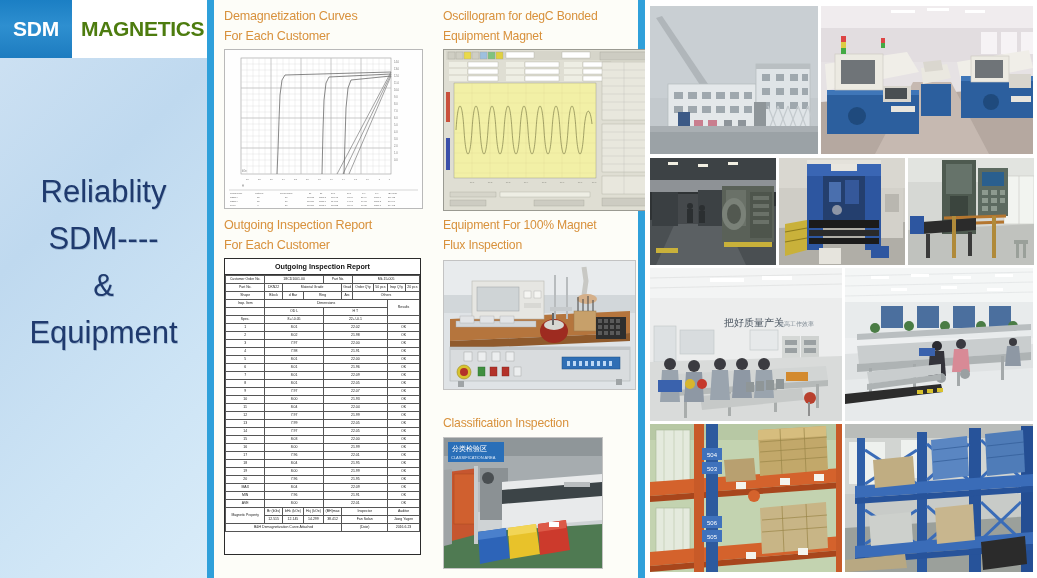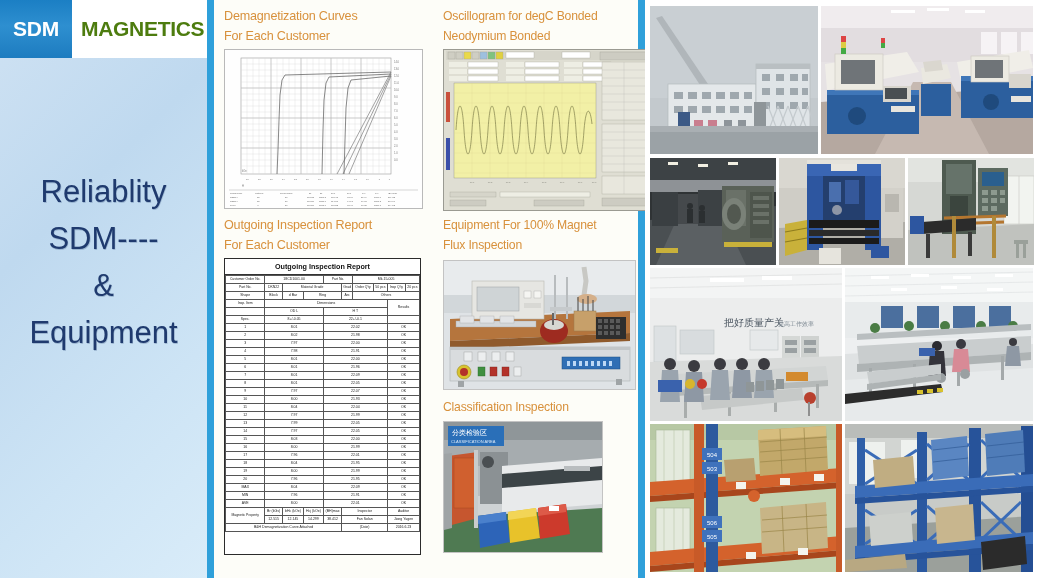--- a/index.html
+++ b/index.html
@@ -377,21 +377,21 @@
                 <text x="136" y="156">17.35</text>
                 <text x="149" y="156">1380.7</text>
               <text x="163" y="156">39.402</text>
             </g>
           </svg>
         </div>
       </div>
 
       <div>
         <div class="head small">Oscillogram for degC Bonded</div>
-        <div class="head small">Neodymium Bonded</div>
+        <div class="head small">Equipment Magnet</div>
 
         <div class="osc">
           <svg width="206" height="160" viewBox="0 0 206 160">
             <rect width="206" height="160" fill="#dfded3"></rect>
 
             <rect x="2" y="1" width="202" height="9" fill="#d6d5ca"></rect>
             <g>
               <rect x="4" y="2" width="7" height="7" fill="#cfcec3" stroke="#9a9a90" stroke-width="0.3"></rect>
               <rect x="12" y="2" width="7" height="7" fill="#cfcec3" stroke="#9a9a90" stroke-width="0.3"></rect>
               <rect x="20" y="2" width="7" height="7" fill="#e9d94a" stroke="#9a9a90" stroke-width="0.3"></rect>
@@ -809,21 +809,21 @@
               <rect x="46" y="106" width="7" height="9" fill="#b3322a" stroke="#7d221c" stroke-width="0.4"></rect>
               <rect x="58" y="106" width="7" height="9" fill="#b3322a" stroke="#7d221c" stroke-width="0.4"></rect>
               <rect x="70" y="106" width="7" height="9" fill="#eceeef" stroke="#999" stroke-width="0.4"></rect>
             </g>
 
             <rect x="14" y="120" width="6" height="6" fill="#9fa4a6"></rect>
             <rect x="172" y="118" width="6" height="6" fill="#9fa4a6"></rect>
           </svg>
         </div>
 
-        <div class="head small" style="margin-top:7px;">Classification Inspection</div>
+        <div class="head small" style="margin-top:23px;">Classification Inspection</div>
 
         <div class="classif">
           <svg width="158" height="130" viewBox="0 0 158 130">
             <rect width="158" height="130" fill="#b9bec1"></rect>
 
             <rect x="0" y="0" width="158" height="42" fill="#8f9699"></rect>
             <rect x="0" y="18" width="158" height="26" fill="#a6acaf"></rect>
 
             <rect x="0" y="74" width="158" height="56" fill="#cfd3d5"></rect>
             <polygon points="0,96 158,86 158,130 0,130" fill="#4f7a52"></polygon>

